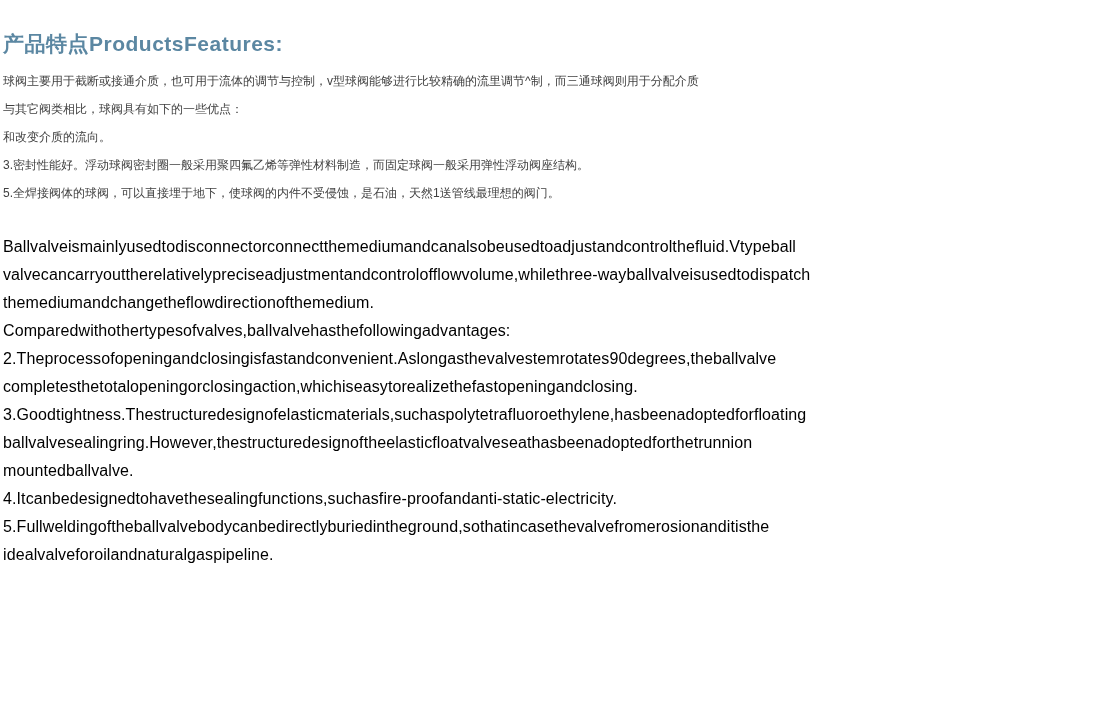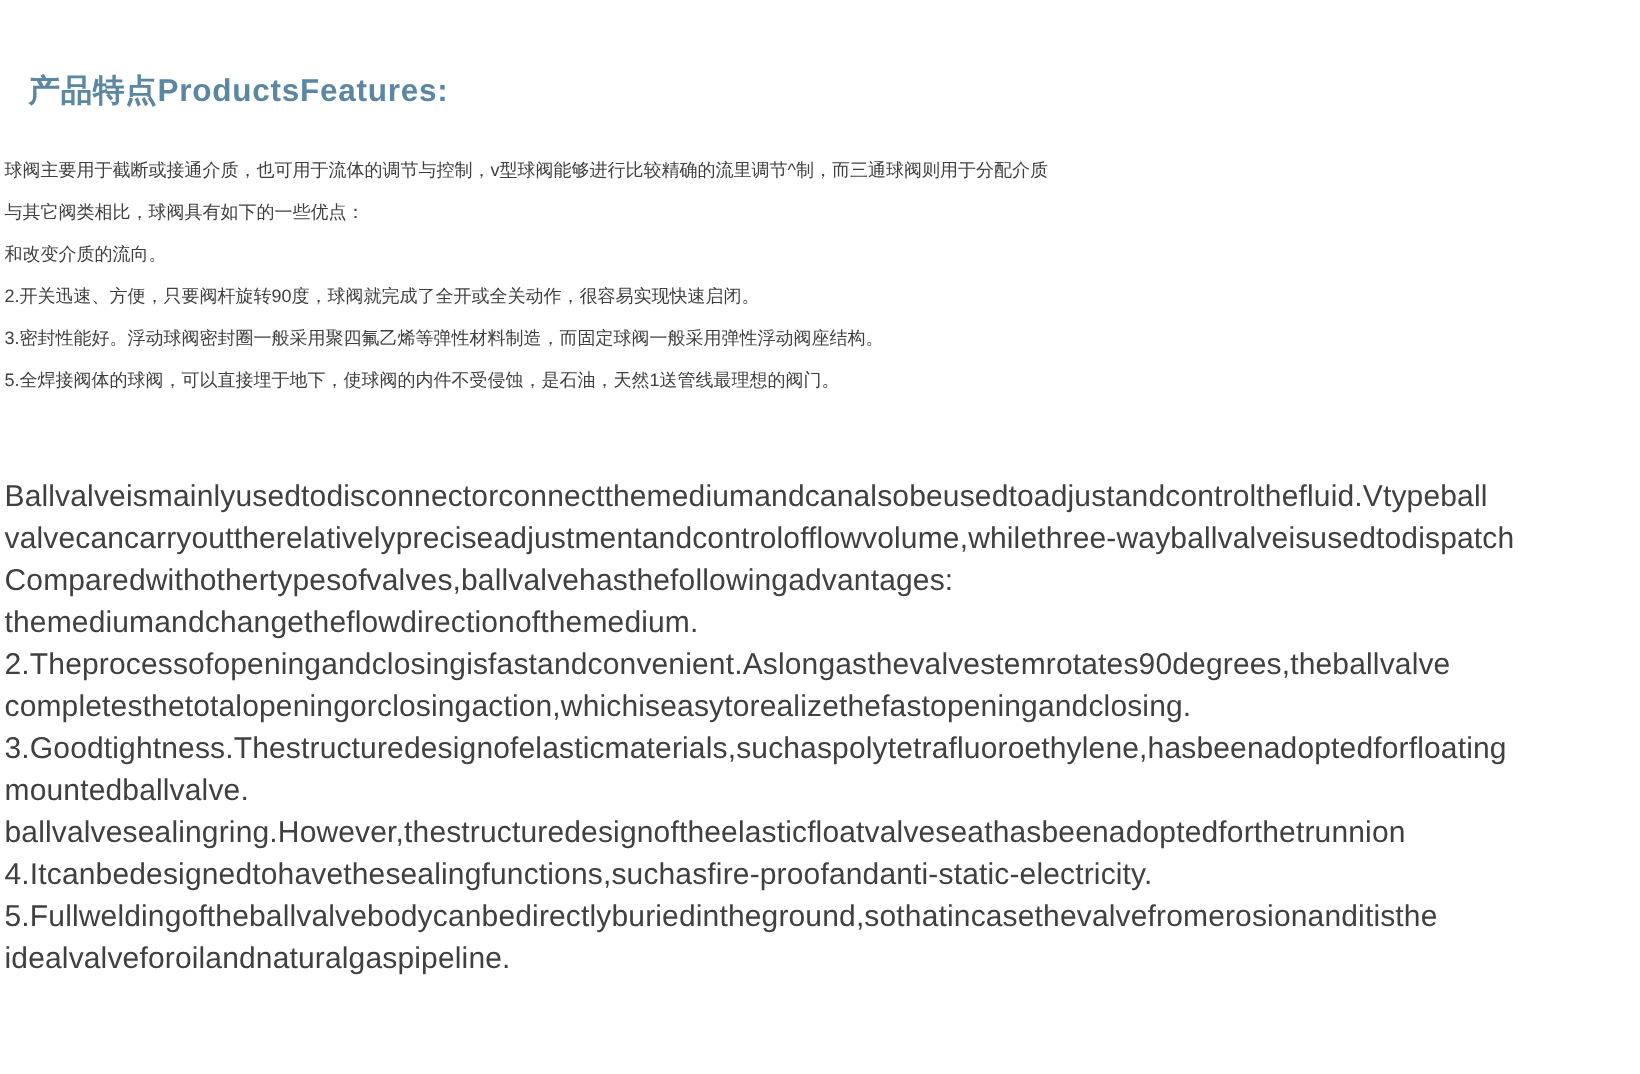--- a/index.html
+++ b/index.html
@@ -11,75 +11,73 @@
     body {
       width: 1093px;
       height: 716px;
       overflow: hidden;
       font-family: "Liberation Sans", "DejaVu Sans", sans-serif;
     }
     .content {
       padding: 30px 10px 0 3px;
     }
     .section-heading {
-      margin: 16px;
+      margin: 0;
       padding: 0 0 9px 0;
       font-size: 21px;
       font-weight: bold;
       color: #5b87a2; 
       letter-spacing: 0.5px;
     }
     .cn-block {
       font-size: 12px;
       line-height: 28px;
       color: #3f3f3f;
     }
     .cn-line {
       white-space: nowrap;
     }
     .section-gap {
       height: 26px;
     }
     .en-block {
-      font-size: 20px;
+      font-size: 16px;
       line-height: 28px;
-      color: #404040;
-      margin-top: 24px;
+      color: #000000;
     }
     .en-line {
       white-space: nowrap;
       letter-spacing: 0.1px;
     }
   </style>
 </head>
 <body>
 
 <div class="content">
 
   <h2 class="section-heading">产品特点ProductsFeatures:</h2>
 
   <div class="cn-block">
     <div class="cn-line">球阀主要用于截断或接通介质，也可用于流体的调节与控制，v型球阀能够进行比较精确的流里调节^制，而三通球阀则用于分配介质</div>
     <div class="cn-line">与其它阀类相比，球阀具有如下的一些优点：</div>
     <div class="cn-line">和改变介质的流向。</div>
-    <div class="cn-line">2.开关迅速、方便，只要阀杆旋转90度，球阀就完成了全开或全关动作，很容易实现快速启闭。</div>
     <div class="cn-line">3.密封性能好。浮动球阀密封圈一般采用聚四氟乙烯等弹性材料制造，而固定球阀一般采用弹性浮动阀座结构。</div>
     <div class="cn-line">5.全焊接阀体的球阀，可以直接埋于地下，使球阀的内件不受侵蚀，是石油，天然1送管线最理想的阀门。</div>
   </div>
 
   <div class="section-gap"></div>
 
   <div class="en-block">
     <div class="en-line">Ballvalveismainlyusedtodisconnectorconnectthemediumandcanalsobeusedtoadjustandcontrolthefluid.Vtypeball</div>
     <div class="en-line">valvecancarryouttherelativelypreciseadjustmentandcontrolofflowvolume,whilethree-wayballvalveisusedtodispatch</div>
+    <div class="en-line">themediumandchangetheflowdirectionofthemedium.</div>
     <div class="en-line">Comparedwithothertypesofvalves,ballvalvehasthefollowingadvantages:</div>
-    <div class="en-line">themediumandchangetheflowdirectionofthemedium.</div>
     <div class="en-line">2.Theprocessofopeningandclosingisfastandconvenient.Aslongasthevalvestemrotates90degrees,theballvalve</div>
     <div class="en-line">completesthetotalopeningorclosingaction,whichiseasytorealizethefastopeningandclosing.</div>
     <div class="en-line">3.Goodtightness.Thestructuredesignofelasticmaterials,suchaspolytetrafluoroethylene,hasbeenadoptedforfloating</div>
+    <div class="en-line">ballvalvesealingring.However,thestructuredesignoftheelasticfloatvalveseathasbeenadoptedforthetrunnion</div>
     <div class="en-line">mountedballvalve.</div>
-    <div class="en-line">ballvalvesealingring.However,thestructuredesignoftheelasticfloatvalveseathasbeenadoptedforthetrunnion</div>
     <div class="en-line">4.Itcanbedesignedtohavethesealingfunctions,suchasfire-proofandanti-static-electricity.</div>
     <div class="en-line">5.Fullweldingoftheballvalvebodycanbedirectlyburiedintheground,sothatincasethevalvefromerosionanditisthe</div>
     <div class="en-line">idealvalveforoilandnaturalgaspipeline.</div>
   </div>
 
 </div>
 
 </body></html>

